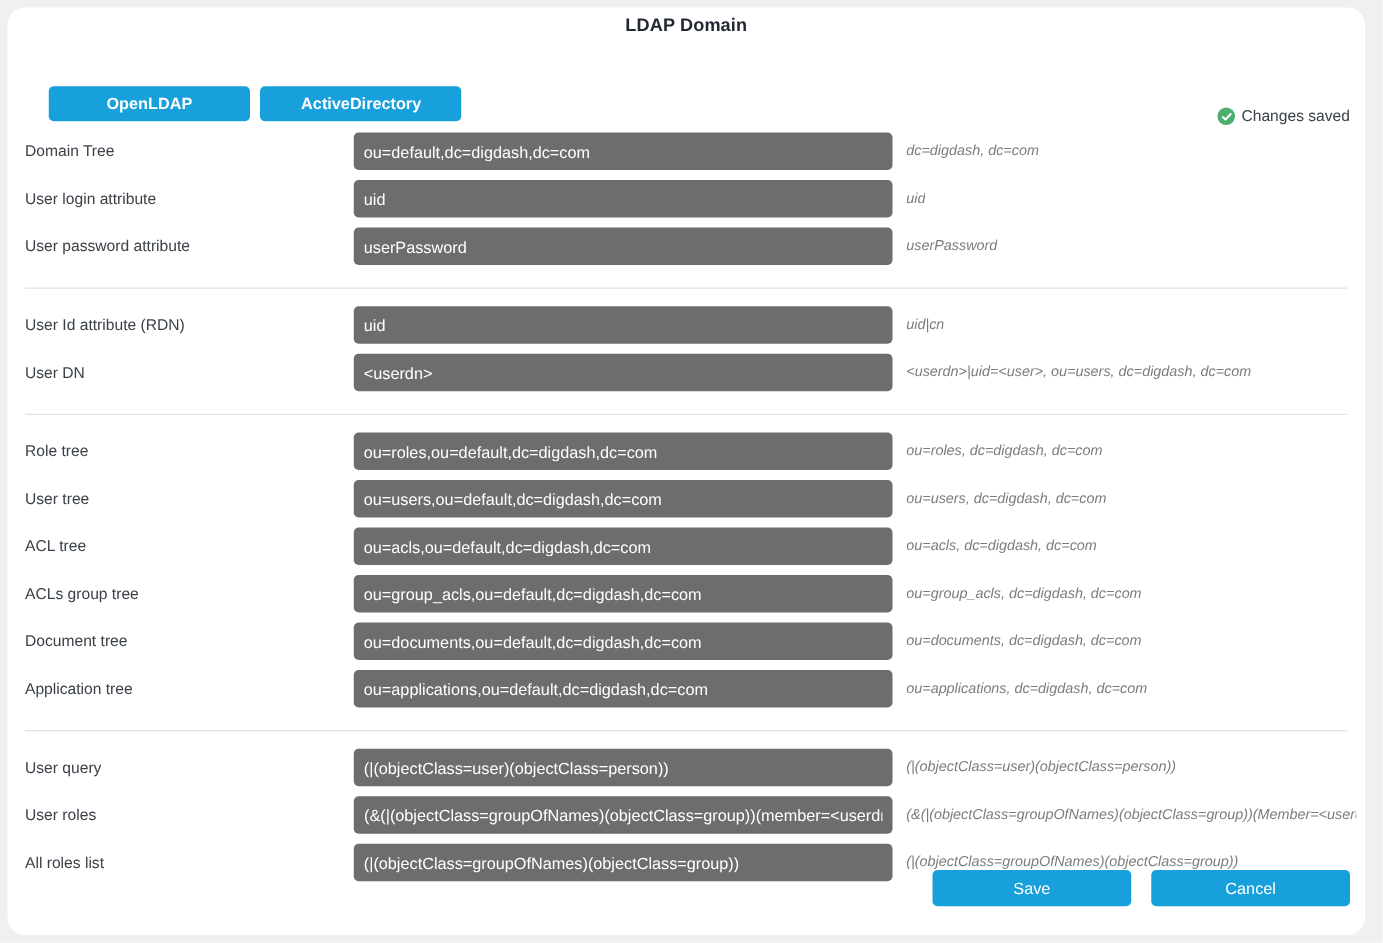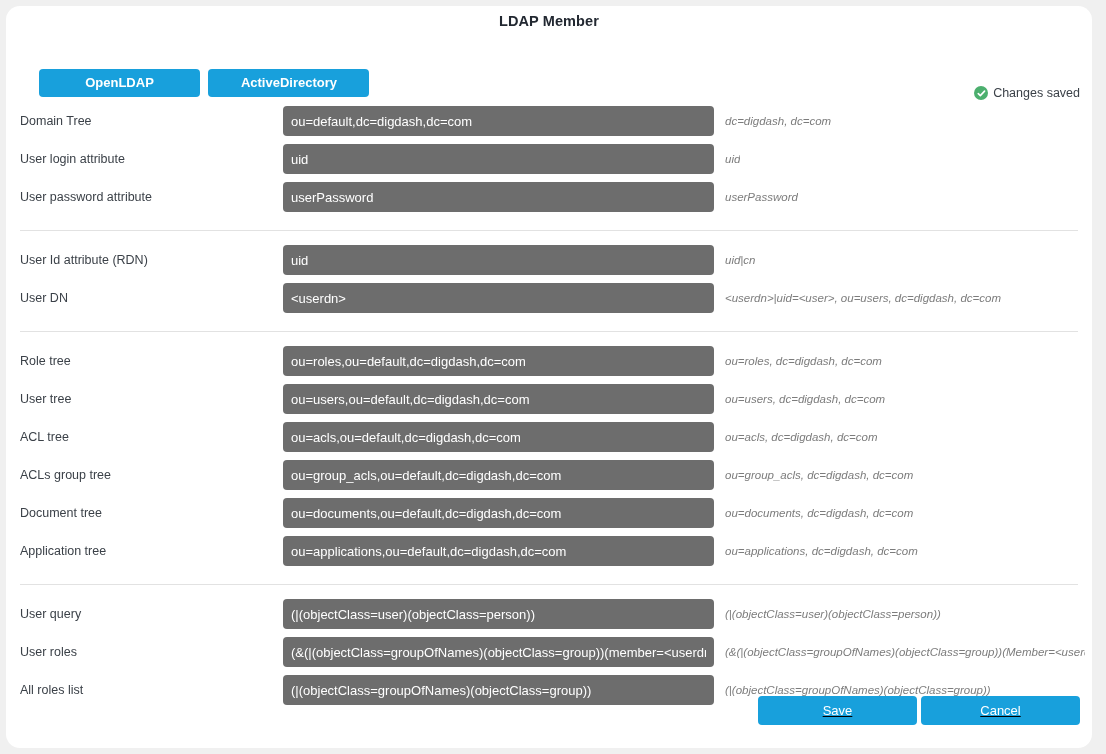--- a/index.html
+++ b/index.html
@@ -139,41 +139,40 @@
     height: 1px;
     background: #e2e2e2;
   }
 
   
   .footer {
     position: absolute;
     right: 12px;
     bottom: 23px;
     display: flex;
-    gap: 4px;
-    text-decoration: underline;
+    gap: 16px;
   }
   .footer-btn {
     width: 159px;
     height: 29px;
     background: #18a0dc;
     color: #ffffff;
     border: none;
     border-radius: 4px;
     font-size: 13px;
     font-family: "Liberation Sans", sans-serif;
     cursor: pointer;
   }
 </style>
 </head>
 <body>
 
 <div id="card">
 
-  <div class="page-title">LDAP Member</div>
+  <div class="page-title">LDAP Domain</div>
 
   <div class="tabs">
     <button class="tab-btn tab-openldap">OpenLDAP</button>
     <button class="tab-btn tab-activedirectory">ActiveDirectory</button>
   </div>
 
   <div class="changes-saved">
     <span class="check-badge">
       <svg width="9" height="9" viewBox="0 0 10 10" aria-hidden="true">
         <path d="M1.4 5.2 L3.7 7.4 L8.4 2.4" fill="none" stroke="#ffffff" stroke-width="1.8" stroke-linecap="round" stroke-linejoin="round"></path>

